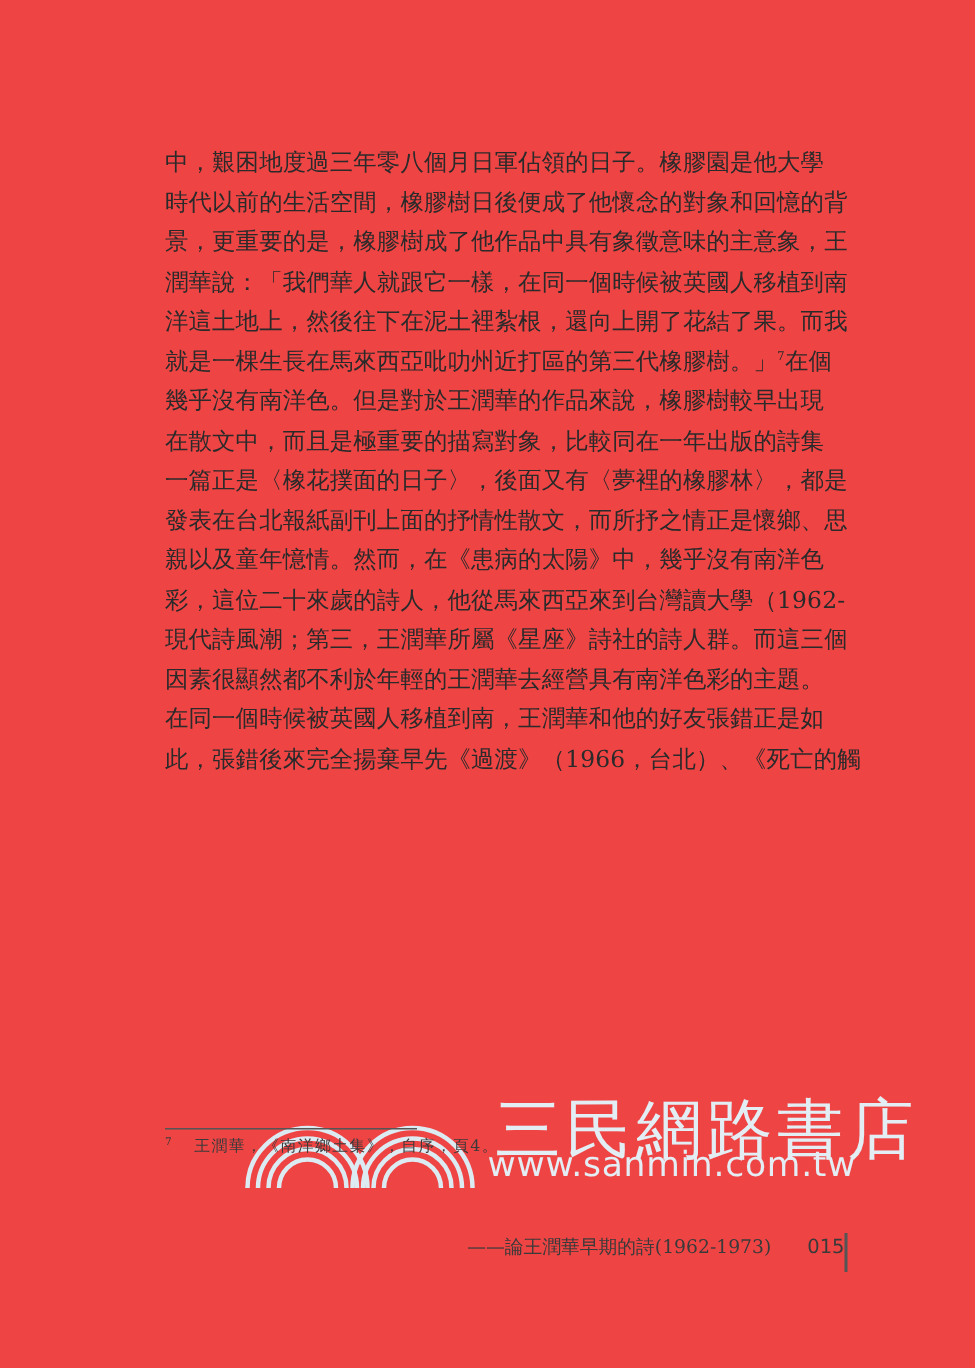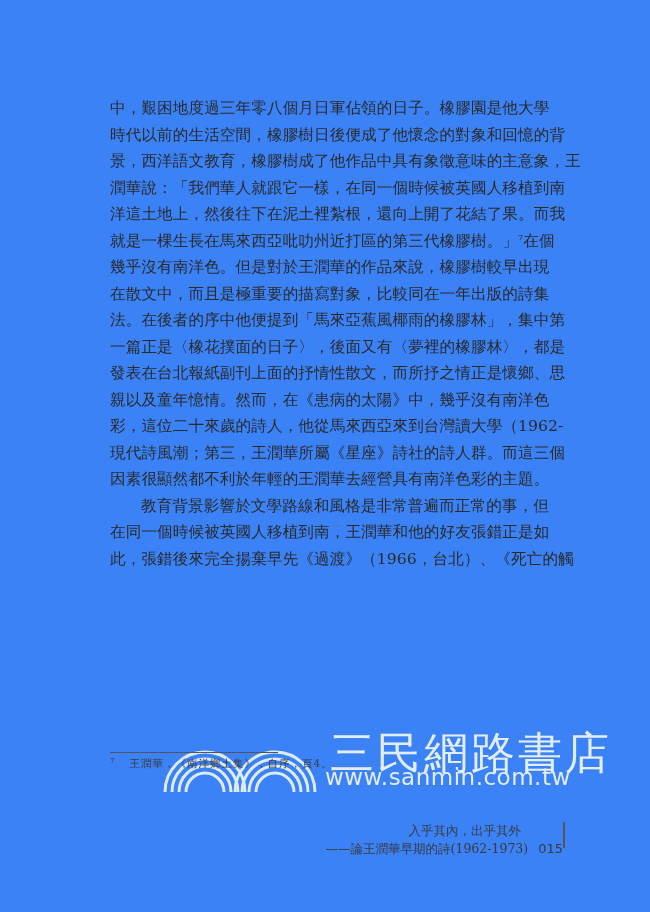--- a/index.html
+++ b/index.html
@@ -12,21 +12,21 @@
       height: 912px;
       position: relative;
       overflow: hidden;
       font-family: "DejaVu Serif", "Liberation Serif", serif;
       color: #2a2a2a;
     }
     .page {
       position: absolute;
       left: 0; top: 0;
       width: 650px; height: 912px;
-      background: #3b82f6;
+      background: #ef4444;
     }
     .body-text {
       position: absolute;
       left: 110px;
       top: 95px;
       width: 440px;
     }
     .line {
       height: 26.5px;
       line-height: 26.5px;
@@ -103,53 +103,51 @@
       text-align: right;
       color: #3a3a3a;
       font-size: 12.5px;
       line-height: 18px;
     }
     .rh-line1 { padding-right: 42px; white-space: nowrap; }
     .rh-line2 { white-space: nowrap; }
     .rh-page {
       font-family: "DejaVu Sans", sans-serif;
       font-size: 13px;
-      margin-left: 10px;
+      margin-left: 24px;
     }
     .rh-bar {
       position: absolute;
       left: 563px;
       top: 822px;
       width: 2px;
       height: 26px;
       background: #555;
     }
   </style>
 </head>
 <body>
 
 <div class="page">
 
   <div class="body-text">
     <div class="line">中，艱困地度過三年零八個月日軍佔領的日子。橡膠園是他大學</div>
     <div class="line">時代以前的生活空間，橡膠樹日後便成了他懷念的對象和回憶的背</div>
-    <div class="line">景，西洋語文教育，橡膠樹成了他作品中具有象徵意味的主意象，王</div>
+    <div class="line">景，更重要的是，橡膠樹成了他作品中具有象徵意味的主意象，王</div>
     <div class="line">潤華說：「我們華人就跟它一樣，在同一個時候被英國人移植到南</div>
     <div class="line">洋這土地上，然後往下在泥土裡紮根，還向上開了花結了果。而我</div>
     <div class="line"><span>就是一棵生長在馬來西亞吡叻州近打區的第三代橡膠樹。」</span><sup class="fnref">7</sup><span>在個</span></div>
     <div class="line">幾乎沒有南洋色。但是對於王潤華的作品來說，橡膠樹較早出現</div>
     <div class="line">在散文中，而且是極重要的描寫對象，比較同在一年出版的詩集</div>
-    <div class="line">法。在後者的序中他便提到「馬來亞蕉風椰雨的橡膠林」，集中第</div>
     <div class="line">一篇正是〈橡花撲面的日子〉，後面又有〈夢裡的橡膠林〉，都是</div>
     <div class="line">發表在台北報紙副刊上面的抒情性散文，而所抒之情正是懷鄉、思</div>
     <div class="line">親以及童年憶情。然而，在《患病的太陽》中，幾乎沒有南洋色</div>
     <div class="line">彩，這位二十來歲的詩人，他從馬來西亞來到台灣讀大學（1962-</div>
     <div class="line">現代詩風潮；第三，王潤華所屬《星座》詩社的詩人群。而這三個</div>
     <div class="line">因素很顯然都不利於年輕的王潤華去經營具有南洋色彩的主題。</div>
-    <div class="line indent">教育背景影響於文學路線和風格是非常普遍而正常的事，但</div>
     <div class="line">在同一個時候被英國人移植到南，王潤華和他的好友張錯正是如</div>
     <div class="line">此，張錯後來完全揚棄早先《過渡》（1966，台北）、《死亡的觸</div>
   </div>
 
   <div class="watermark">
     <svg class="wm-arcs" viewBox="0 0 170 70">
       <g fill="none" stroke="#dceaf2" stroke-width="3">
         <path d="M5 70 A40 40 0 0 1 85 70"></path>
         <path d="M12 70 A33 33 0 0 1 78 70"></path>
         <path d="M19 70 A26 26 0 0 1 71 70"></path>
@@ -163,18 +161,17 @@
     <div class="wm-cn">三民網路書店</div>
     <div class="wm-url">www.sanmin.com.tw</div>
   </div>
 
   <div class="footnote-rule"></div>
   <div class="footnote">
     <span class="fn-num">7</span><span>王潤華，《南洋鄉土集》，自序，頁4。</span>
   </div>
 
   <div class="running-head">
-    <div class="rh-line1">入乎其內，出乎其外</div>
     <div class="rh-line2"><span>——論王潤華早期的詩(1962-1973)</span><span class="rh-page">015</span></div>
   </div>
   <div class="rh-bar"></div>
 
 </div>
 
 </body></html>

